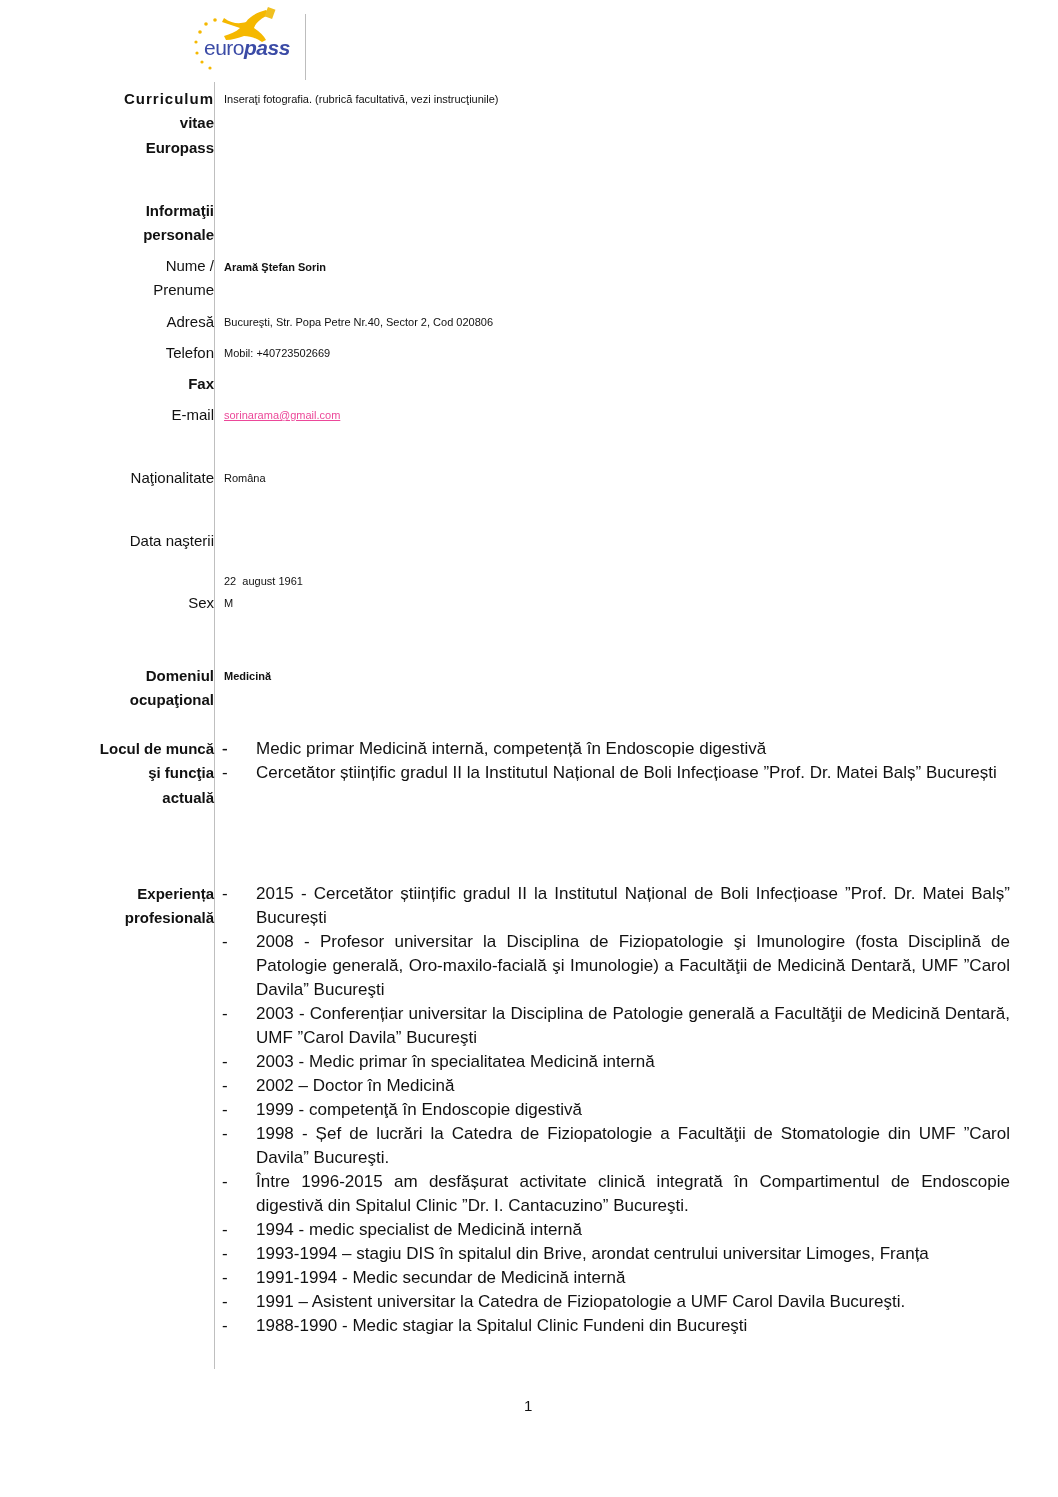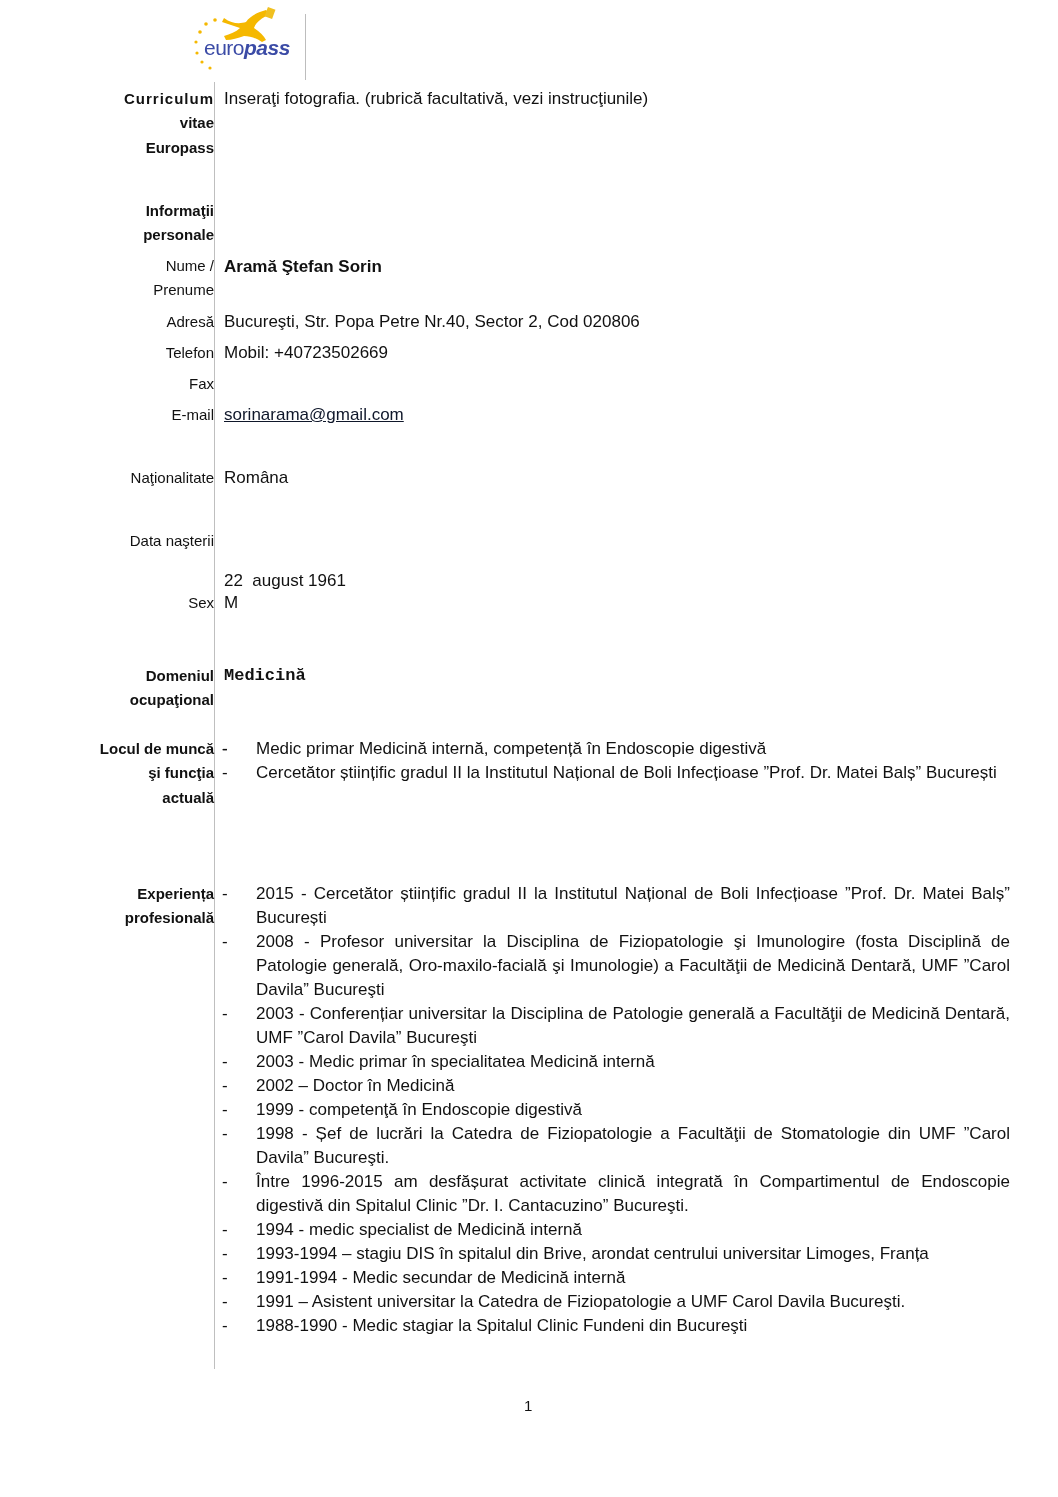--- a/index.html
+++ b/index.html
@@ -12,24 +12,24 @@
   .logo-line { position: absolute; left: 305px; top: 14px; width: 1px; height: 66px; background: #bdbdbd; }
   .logo-text { position: absolute; left: 204px; top: 36px; font-size: 21px; color: #3b4ba6; letter-spacing: -0.5px; }
   .logo-text b { font-style: italic; font-weight: bold; }
 
   
   .divider { position: absolute; left: 214px; top: 82px; width: 1px; height: 1287px; background: #bfbfbf; }
 
   .label { position: absolute; right: 844px; text-align: right; font-size: 15px; line-height: 24px; white-space: nowrap; }
   .label.bold { font-weight: bold; }
   .label.spaced { letter-spacing: 1px; }
-  .value { position: absolute; left: 224px; font-size: 17px; line-height: 24px; white-space: nowrap; }
+  .value { position: absolute; left: 224px; font-size: 11px; line-height: 24px; white-space: nowrap; }
   .value.bold { font-weight: bold; }
   .value a { color: #1a0dab; text-decoration: underline; }
-  .value a.mail { color: #0f172a; }
+  .value a.mail { color: #ec4899; }
 
   .list { position: absolute; left: 222px; width: 788px; margin: 0; padding: 0; list-style: none; }
   .list li { position: relative; padding-left: 34px; font-size: 17px; line-height: 24px; text-align: justify; }
   .list li .dash { position: absolute; left: 0; top: 0; width: 10px; }
 
   .page-num { position: absolute; left: 524px; top: 1397px; font-size: 15px; }
 </style>
 </head>
 <body>
 
@@ -66,38 +66,38 @@
   <div class="label" style="top:254px;">Nume /</div>
   <div class="label" style="top:278px;">Prenume</div>
   <div class="value bold" style="top:255px;">Aramă Ştefan Sorin</div>
 
   <div class="label" style="top:310px;">Adresă</div>
   <div class="value" style="top:310px;">Bucureşti, Str. Popa Petre Nr.40, Sector 2, Cod 020806</div>
 
   <div class="label" style="top:341px;">Telefon</div>
   <div class="value" style="top:341px;">Mobil: +40723502669</div>
 
-  <div class="label" style="top:372px;">Fax</div>
+  <div class="label" style="top:372px;font-weight:bold;">Fax</div>
   <div class="value" style="top:372px;"></div>
 
   <div class="label" style="top:403px;">E-mail</div>
   <div class="value" style="top:403px;"><a class="mail">sorinarama@gmail.com</a></div>
 
   <div class="label" style="top:466px;">Naţionalitate</div>
   <div class="value" style="top:466px;">Româna</div>
 
   <div class="label" style="top:529px;">Data naşterii</div>
   <div class="value" style="top:529px; white-space:pre;margin-top:40px;">22  august 1961</div>
 
   <div class="label" style="top:591px;">Sex</div>
   <div class="value" style="top:591px;">M</div>
 
   <div class="label bold" style="top:664px;">Domeniul</div>
   <div class="label bold" style="top:688px;">ocupaţional</div>
-  <div class="value bold" style="top:664px;font-family:Liberation Mono, monospace;">Medicină</div>
+  <div class="value bold" style="top:664px;">Medicină</div>
 
   <div class="label bold" style="top:737px;">Locul de muncă</div>
   <div class="label bold" style="top:761px;">şi funcţia</div>
   <div class="label bold" style="top:786px;">actuală</div>
   <ul class="list" style="top:737px;">
     <li><span class="dash">-</span></li>
     <li><span class="dash">-</span><span>Medic primar Medicină internă, competență în Endoscopie digestivă</span></li>
     <li><span class="dash">-</span><span>Cercetător științific gradul II la Institutul Național de Boli Infecțioase ”Prof. Dr. Matei Balș” București</span></li>
   </ul>
 

